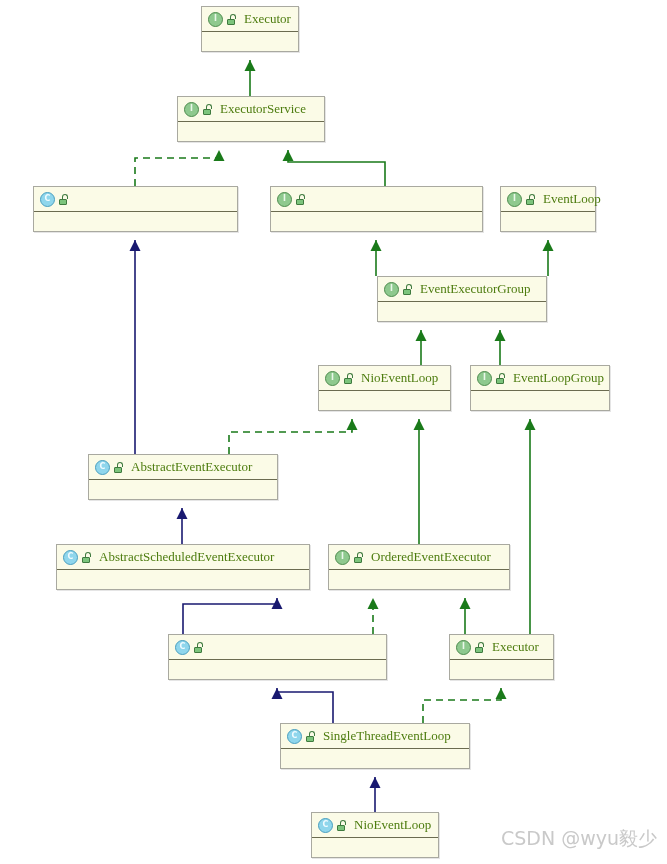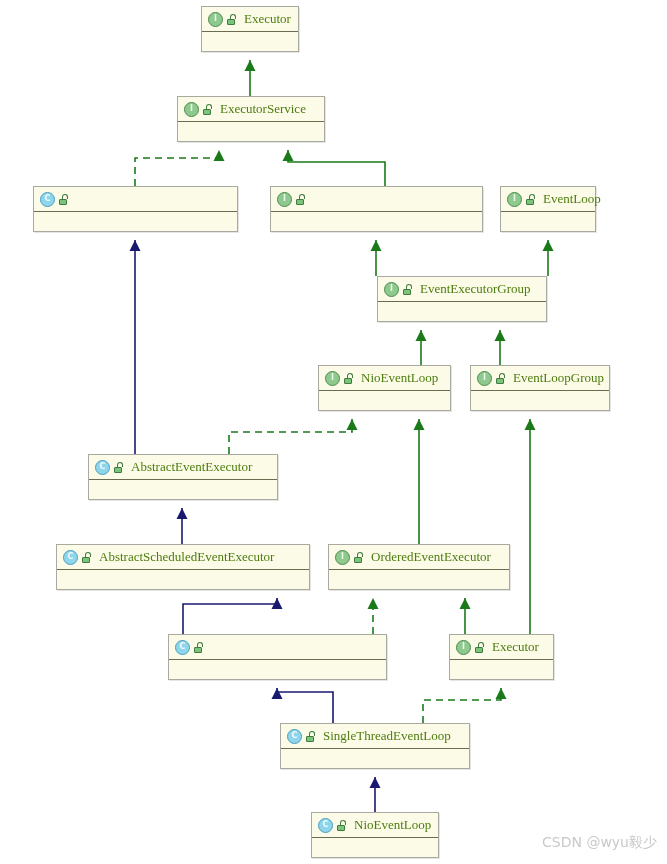--- a/index.html
+++ b/index.html
@@ -112,21 +112,21 @@
     border: 1.5px solid #3f7a3f;
     border-bottom: none;
     border-radius: 3px 3px 0 0;
     box-sizing: border-box;
   }
   .watermark {
     position: absolute;
     right: 10px;
     bottom: 12px;
     font-family: "DejaVu Sans", "Liberation Sans", sans-serif;
-    font-size: 14px;
+    font-size: 19px;
     color: #c9c9c9;
     white-space: nowrap;
     user-select: none;
   }
 </style>
 </head>
 <body>
 
 <div id="canvas">
 

